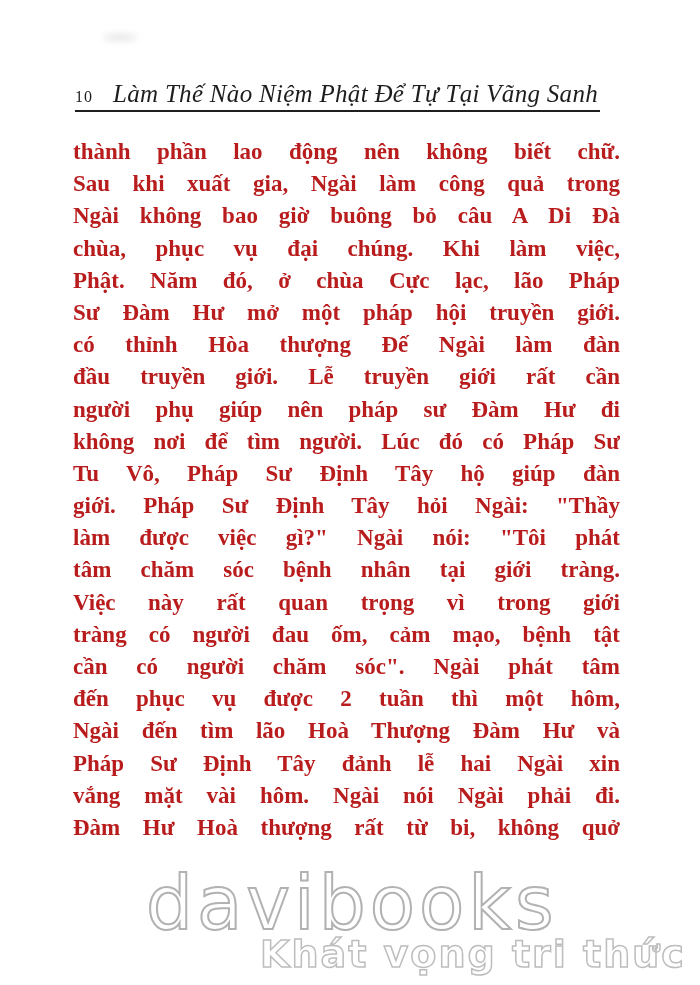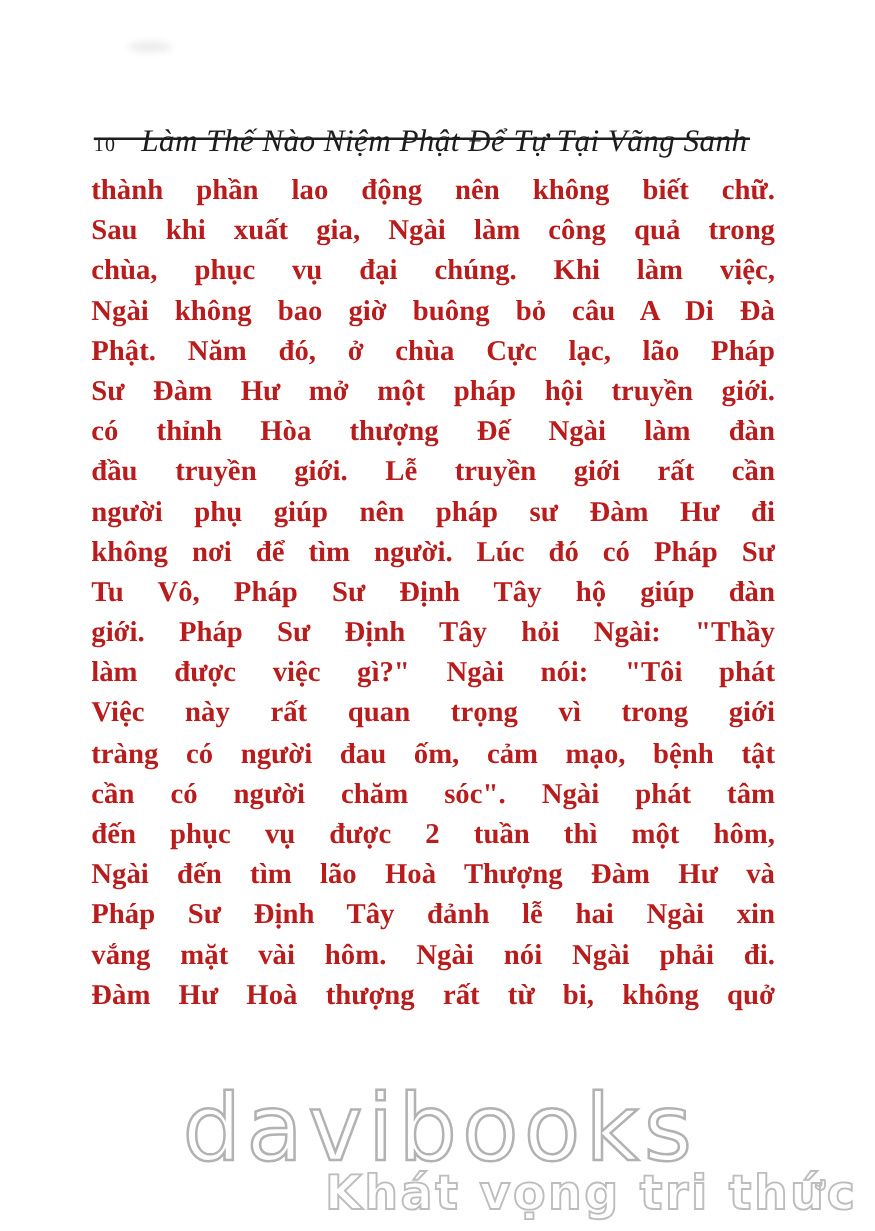--- a/index.html
+++ b/index.html
@@ -34,21 +34,20 @@
     flex: 0 0 auto;
   }
   .running-title {
     flex: 1 1 auto;
     text-align: center;
     font-style: italic;
     font-size: 25px;
     letter-spacing: 0.3px;
     padding-left: 18px;
     white-space: nowrap;
-    margin-top: 20px;
   }
   .header-rule {
     position: absolute; left: 75px; top: 110px;
     width: 525px; height: 2px;
     background: #1e1e1e;
     z-index: 3;
   }
   
   .body-text {
     position: absolute; left: 73px; top: 136px; width: 547px;
@@ -96,31 +95,32 @@
 
   <div class="header">
     <span class="page-num">10</span>
     <span class="running-title">Làm Thế Nào Niệm Phật Để Tự Tại Vãng Sanh</span>
   </div>
   <div class="header-rule"></div>
 
   <div class="body-text">
     <div class="line">thành phần lao động nên không biết chữ.</div>
     <div class="line">Sau khi xuất gia, Ngài làm công quả trong</div>
+    <div class="line">Ngài không bao giờ buông bỏ câu A Di Đà</div>
     <div class="line">chùa, phục vụ đại chúng. Khi làm việc,</div>
-    <div class="line">Ngài không bao giờ buông bỏ câu A Di Đà</div>
     <div class="line">Phật. Năm đó, ở chùa Cực lạc, lão Pháp</div>
     <div class="line">Sư Đàm Hư mở một pháp hội truyền giới.</div>
     <div class="line">có thỉnh Hòa thượng Đế Ngài làm đàn</div>
     <div class="line">đầu truyền giới. Lễ truyền giới rất cần</div>
     <div class="line">người phụ giúp nên pháp sư Đàm Hư đi</div>
     <div class="line">không nơi để tìm người. Lúc đó có Pháp Sư</div>
     <div class="line">Tu Vô, Pháp Sư Định Tây hộ giúp đàn</div>
     <div class="line">giới. Pháp Sư Định Tây hỏi Ngài: "Thầy</div>
     <div class="line">làm được việc gì?" Ngài nói: "Tôi phát</div>
+    <div class="line">tâm chăm sóc bệnh nhân tại giới tràng.</div>
     <div class="line">Việc này rất quan trọng vì trong giới</div>
     <div class="line">tràng có người đau ốm, cảm mạo, bệnh tật</div>
     <div class="line">cần có người chăm sóc". Ngài phát tâm</div>
     <div class="line">đến phục vụ được 2 tuần thì một hôm,</div>
     <div class="line">Ngài đến tìm lão Hoà Thượng Đàm Hư và</div>
     <div class="line">Pháp Sư Định Tây đảnh lễ hai Ngài xin</div>
     <div class="line">vắng mặt vài hôm. Ngài nói Ngài phải đi.</div>
     <div class="line">Đàm Hư Hoà thượng rất từ bi, không quở</div>
   </div>
 

